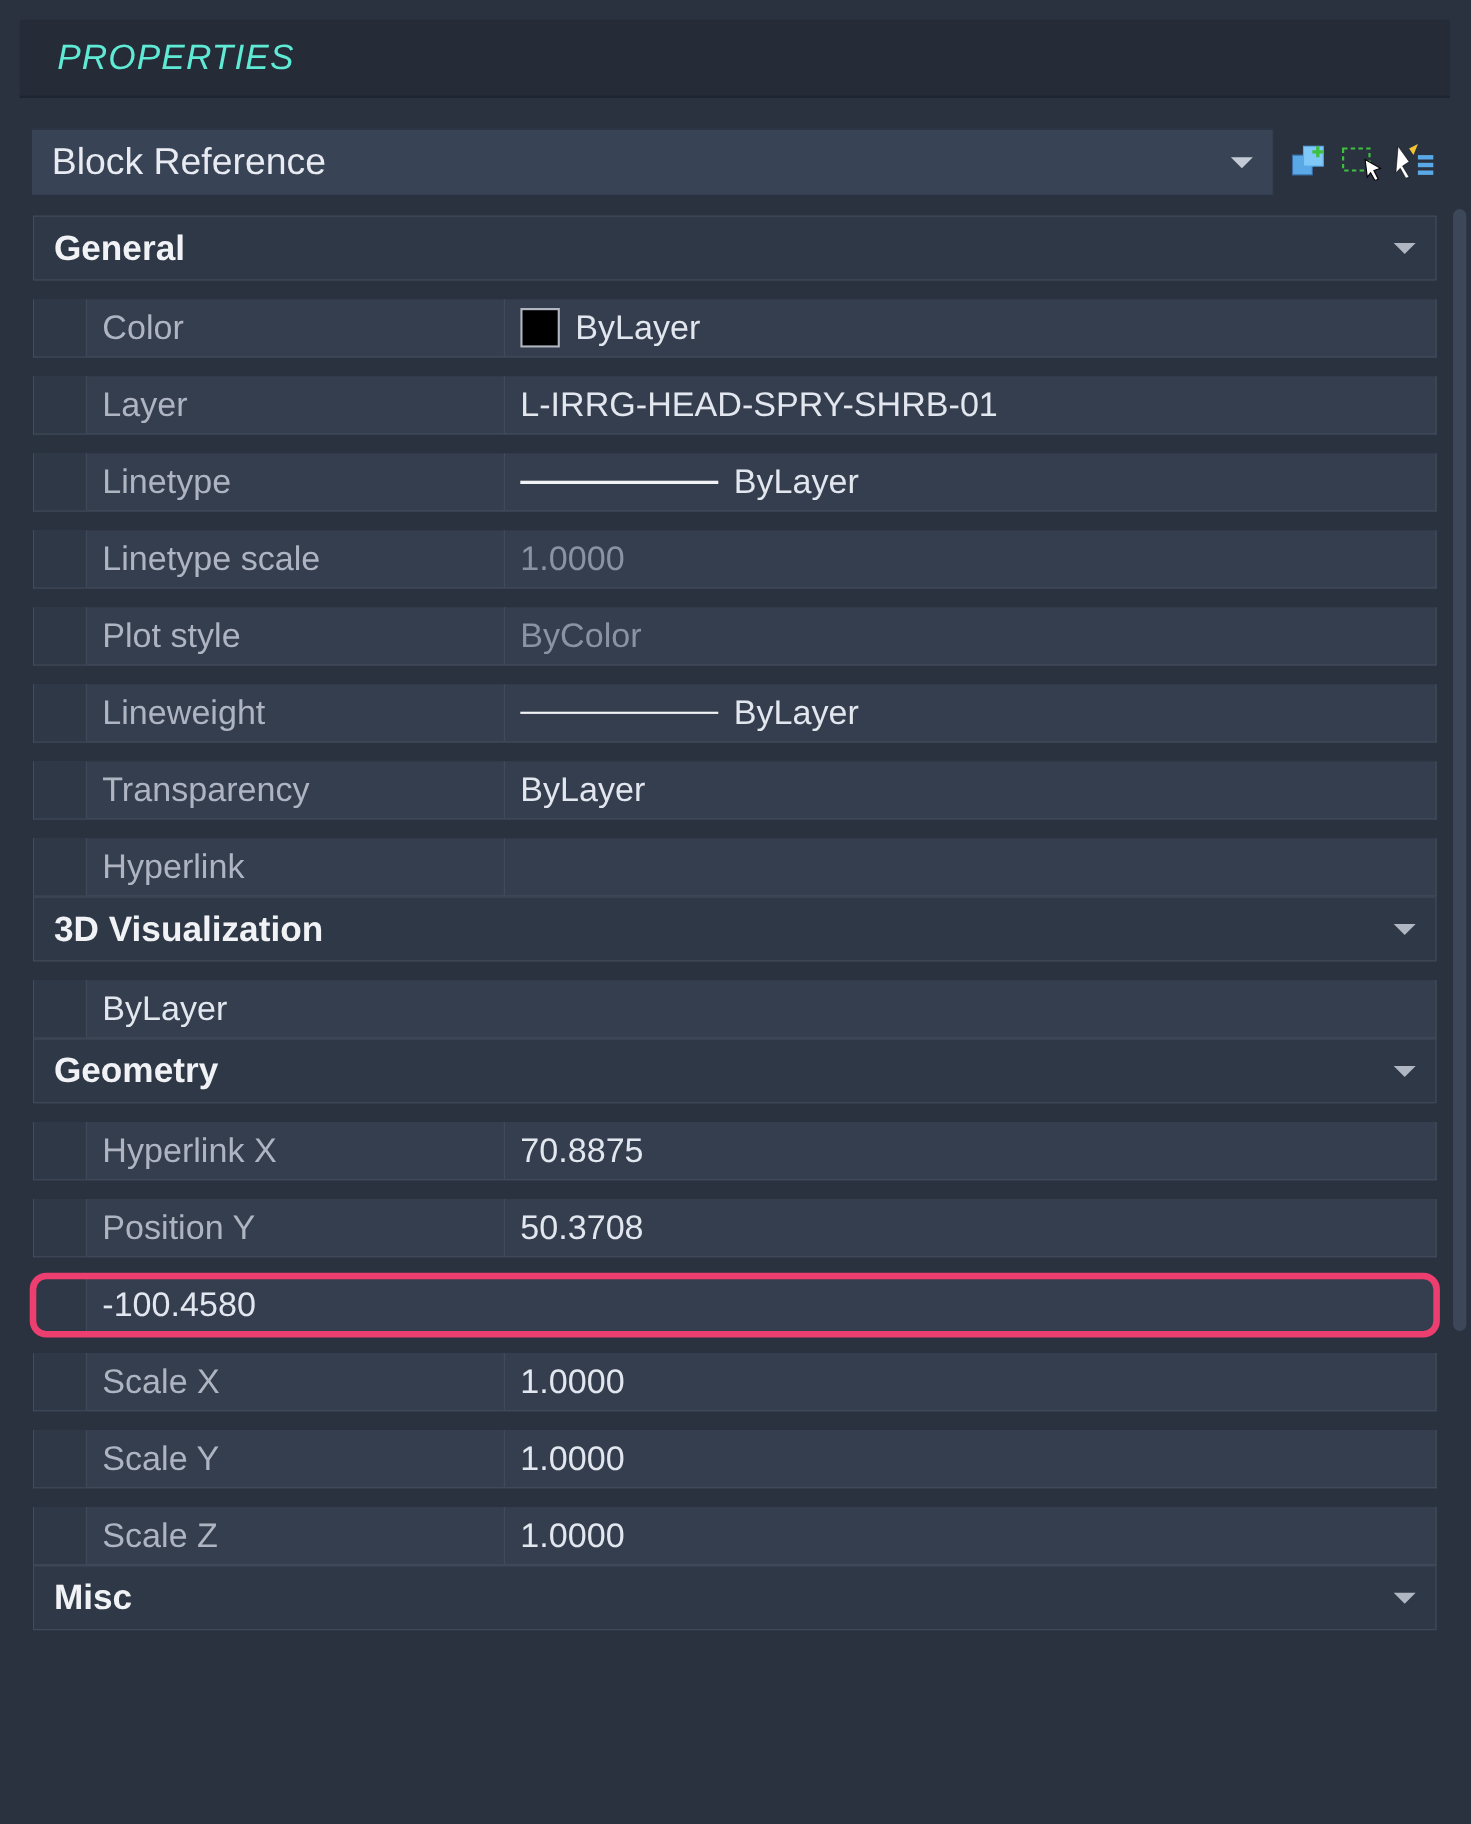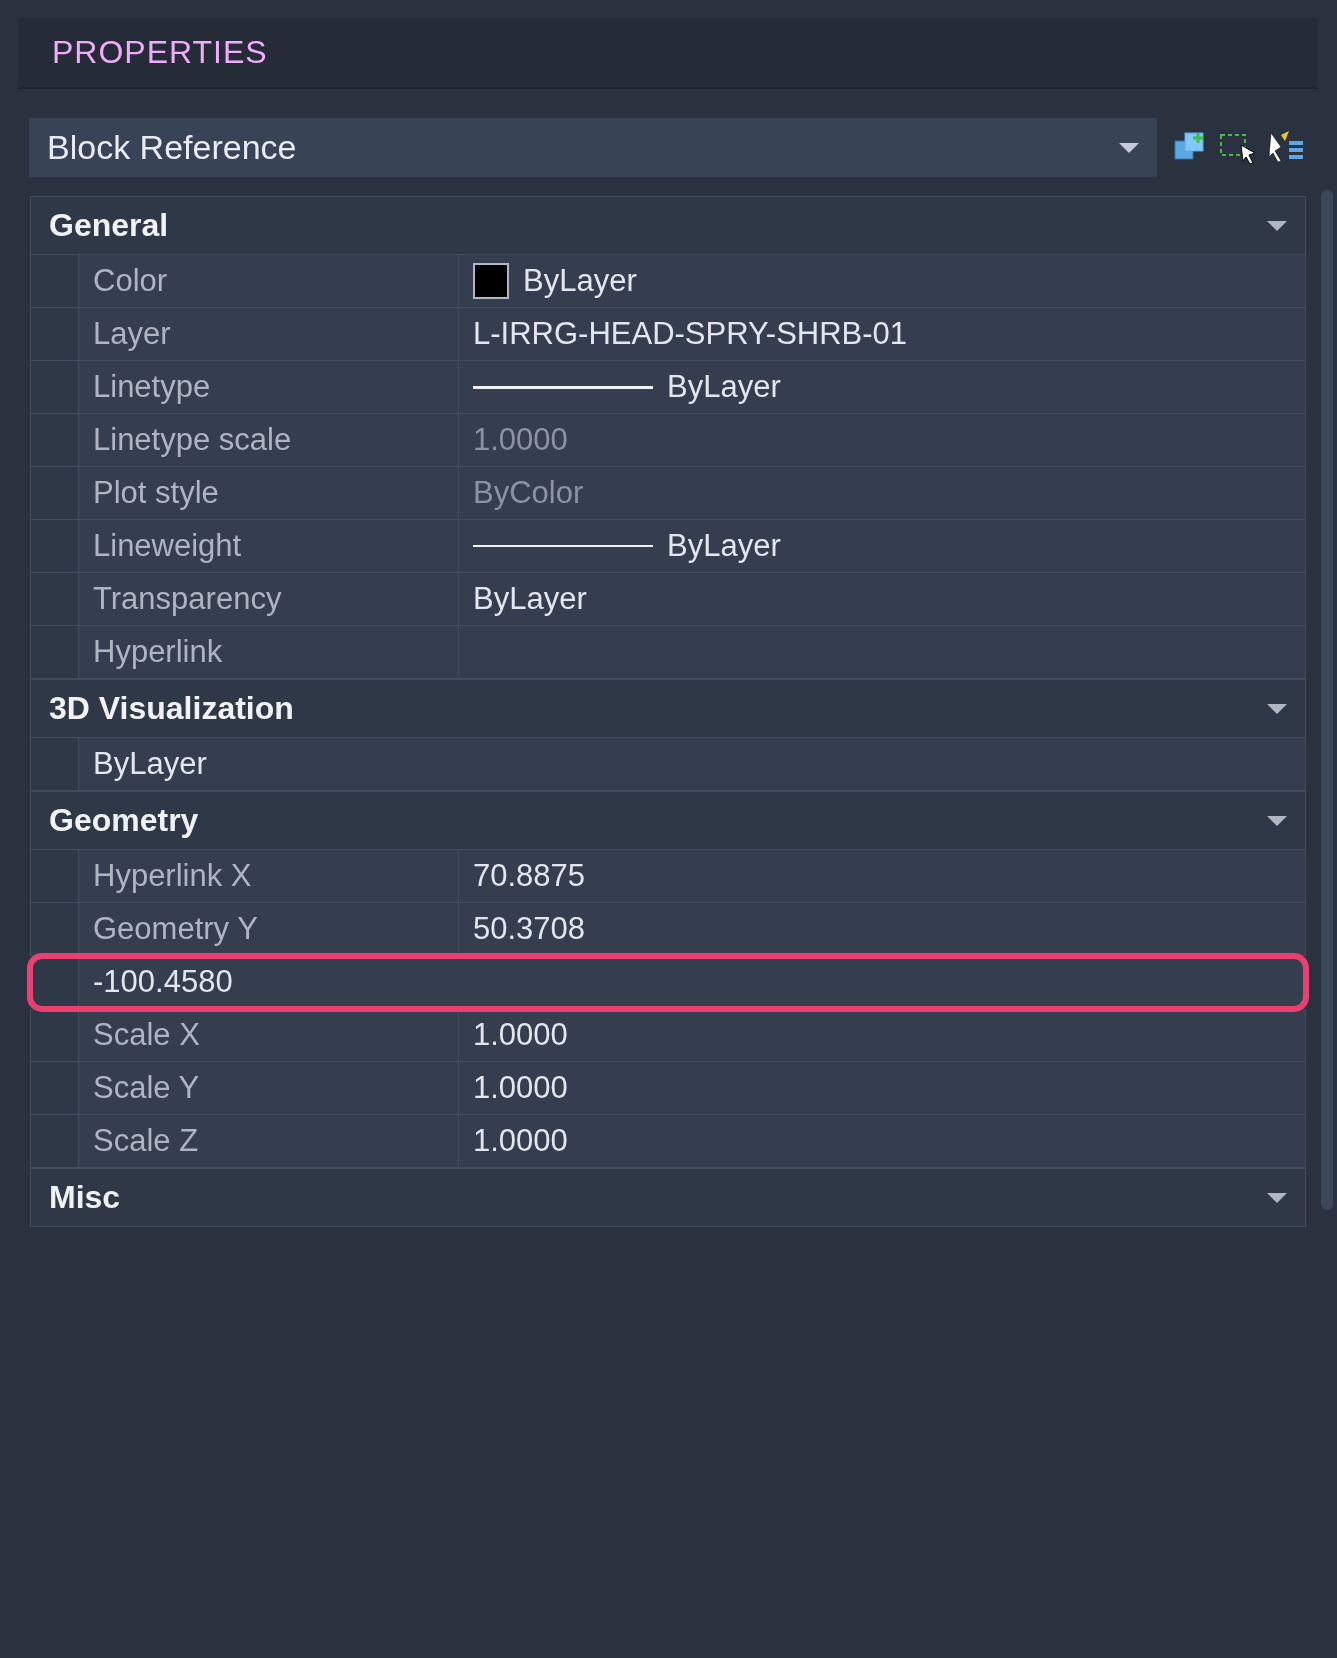--- a/index.html
+++ b/index.html
@@ -15,26 +15,27 @@
     height: 1658px;
     overflow: hidden;
     padding-left: 18px;
     padding-top: 18px;
   }
   .panel {
     width: 1300px;
   }
   .panel-title {
     background: #252b37;
-    color: #f0abfc;
+    color: #5eead4;
     font-size: 32px;
     font-weight: 400;
     letter-spacing: 1px;
     padding: 16px 34px;
     border-bottom: 2px solid #1f2530;
+    font-style: italic;
   }
   .selector-row {
     display: flex;
     align-items: center;
     gap: 12px;
     padding: 28px 10px 18px 10px;
   }
   .selector {
     flex: 1;
     background: #384356;
@@ -88,20 +89,21 @@
     border-left: 10px solid transparent;
     border-right: 10px solid transparent;
     border-top: 10px solid #b0b6c2;
   }
   .prop-row {
     display: flex;
     border-bottom: 1px solid #434c5c;
     border-left: 1px solid #434c5c;
     border-right: 1px solid #434c5c;
     background: #353e4e;
+    margin-top: 17px;
   }
   .prop-spacer {
     width: 48px;
     background: #2f3846;
     border-right: 1px solid #434c5c;
   }
   .prop-label {
     width: 380px;
     padding: 8px 14px;
     font-size: 31px;
@@ -284,21 +286,21 @@
     <div class="prop-row">
       <div class="prop-spacer"></div>
       <div class="prop-label">Hyperlink X</div>
       <div class="prop-value">
         <span>70.8875</span>
       </div>
     </div>
 
     <div class="prop-row">
       <div class="prop-spacer"></div>
-      <div class="prop-label">Geometry Y</div>
+      <div class="prop-label">Position Y</div>
       <div class="prop-value">
         <span>50.3708</span>
       </div>
     </div>
 
     <div class="prop-row highlighted-row">
       <div class="prop-spacer"></div>
       <div class="prop-value">
         <span>-100.4580</span>
       </div>

